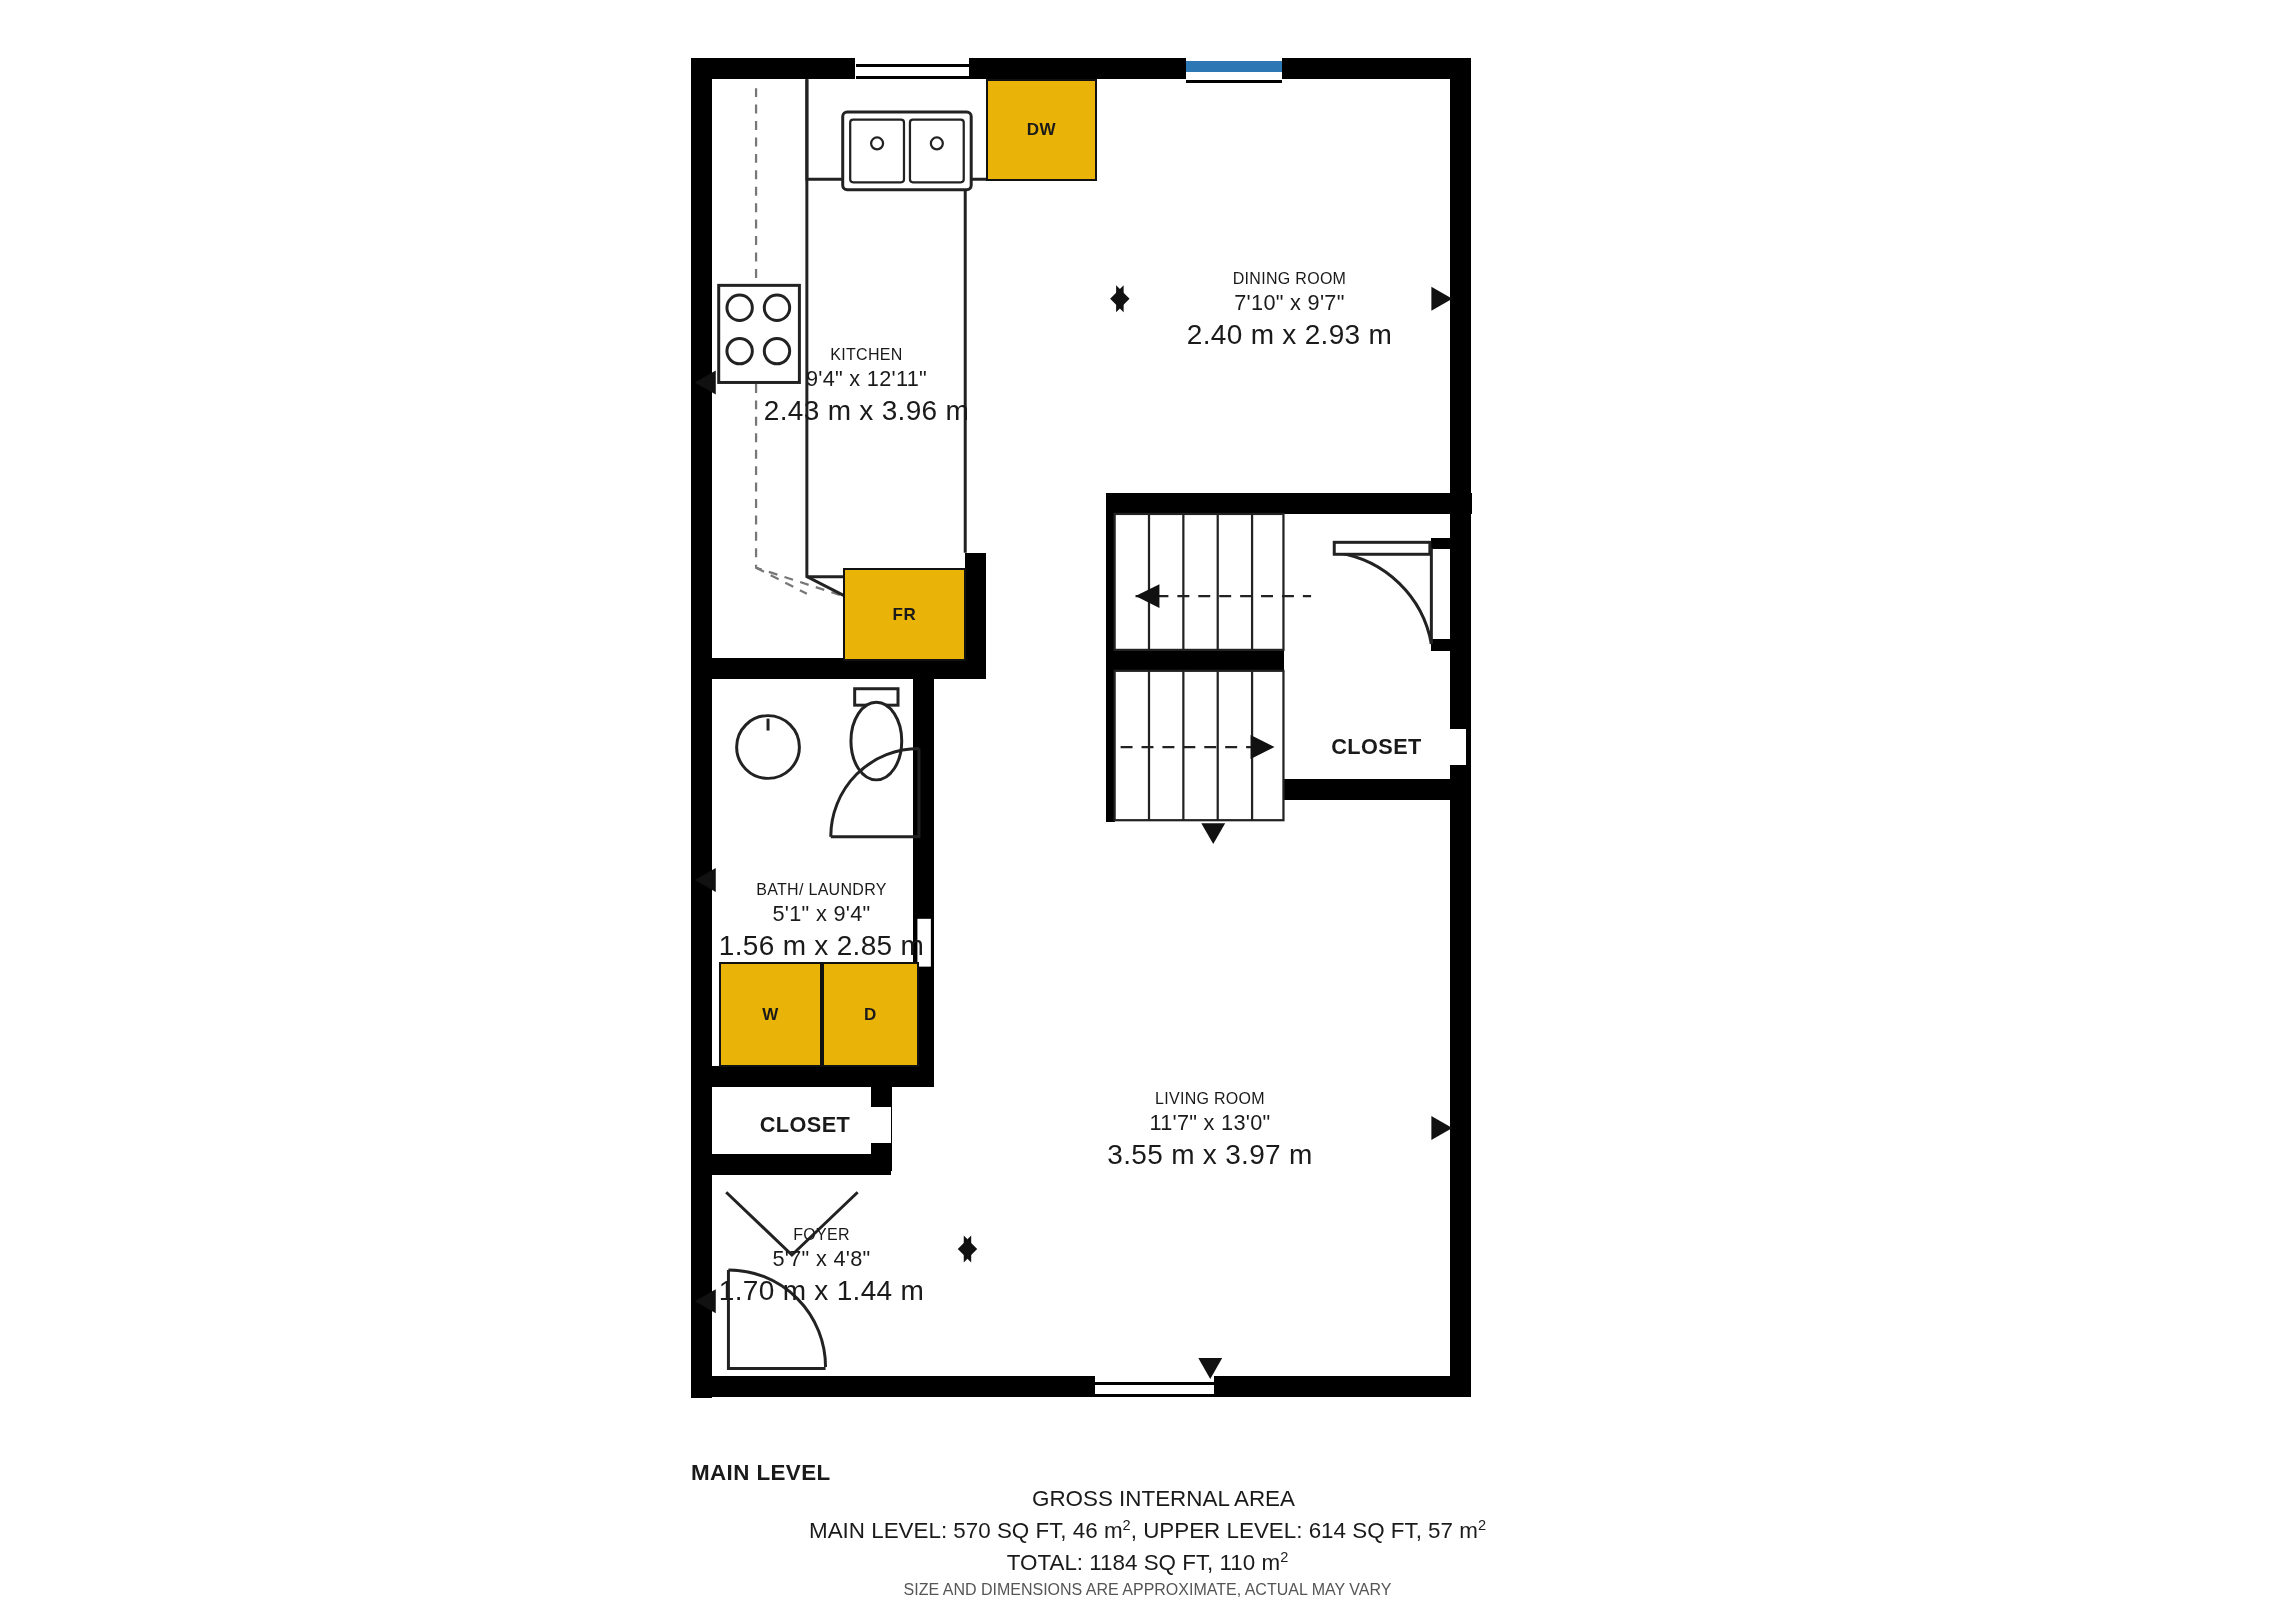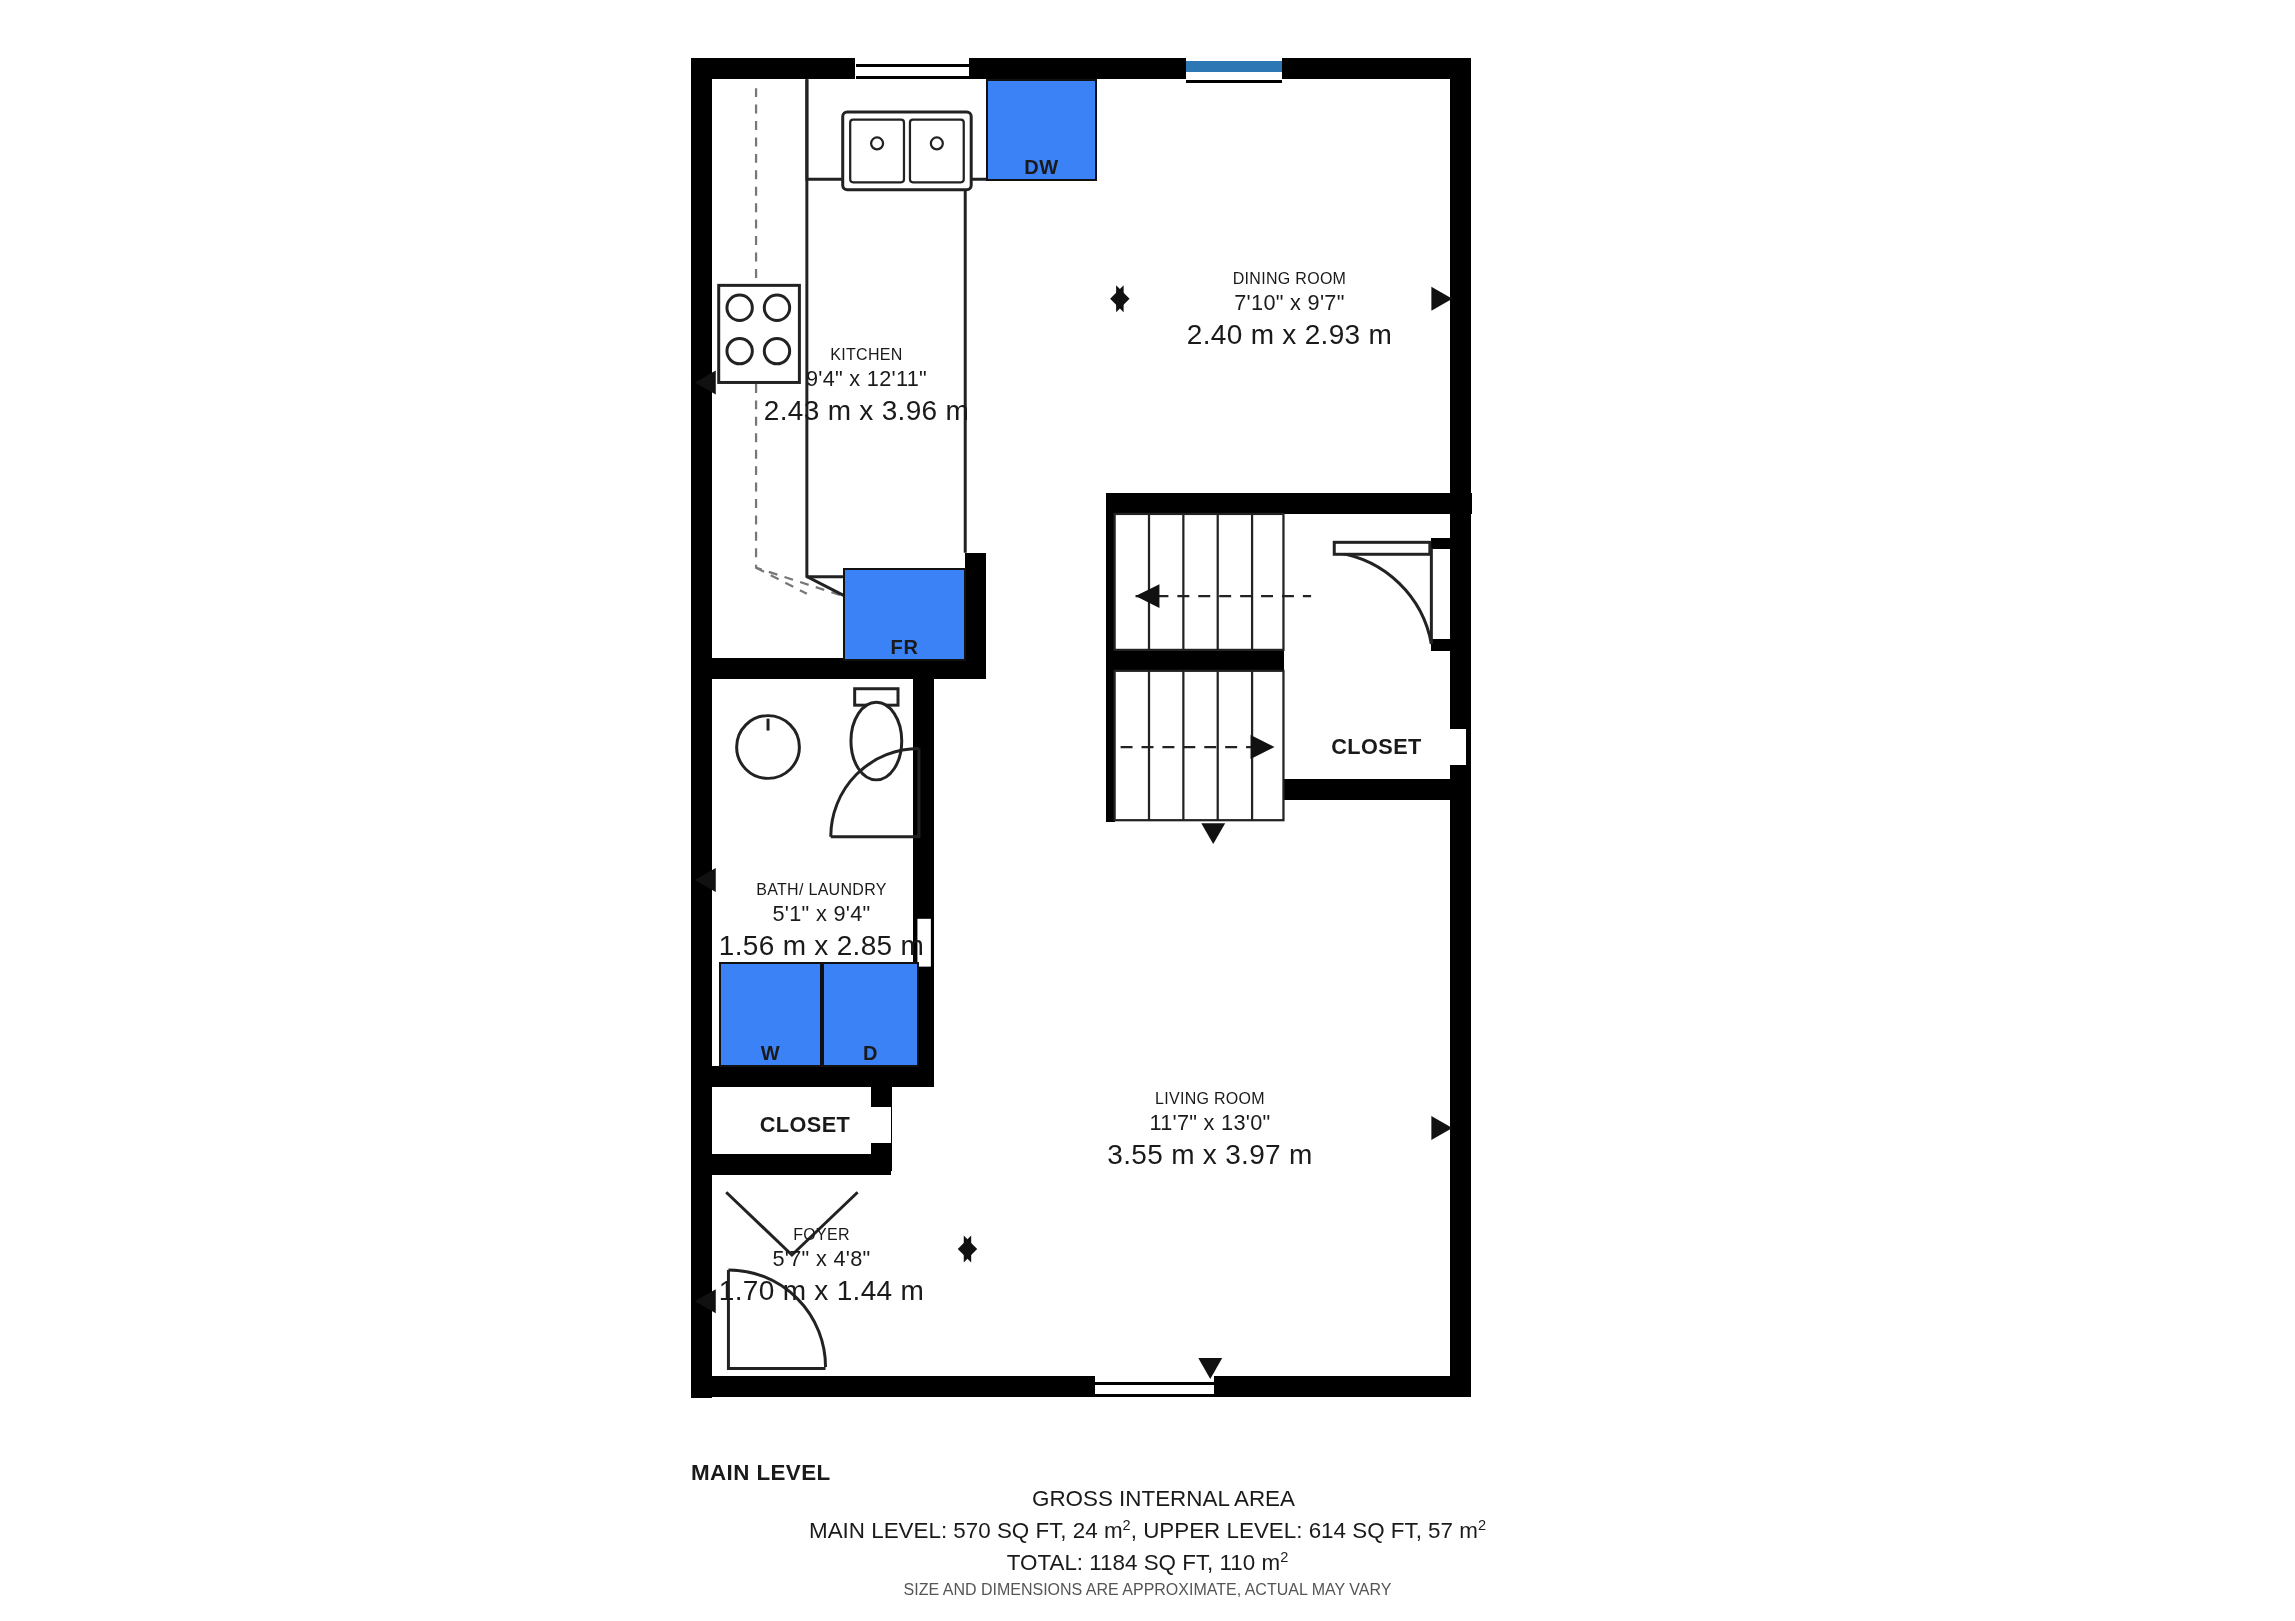--- a/index.html
+++ b/index.html
@@ -43,27 +43,27 @@
     font-size: 21.7px;
     font-weight: 400;
   }
   .room-label .dim2 {
     display: block;
     font-size: 28px;
     font-weight: 400;
   }
   .appliance {
     position: absolute;
-    background: #3b82f6;
+    background: #eab308;
     border: 2.2px solid #111111;
     box-sizing: border-box;
     display: flex;
-    align-items: flex-end;
+    align-items: center;
     justify-content: center;
-    font-size: 20px;
+    font-size: 17px;
     font-weight: 700;
     letter-spacing: 0.7px;
   }
   .closet-box {
     position: absolute;
     background: #ffffff;
     display: flex;
     align-items: center;
     justify-content: center;
     font-size: 21.7px;
@@ -301,21 +301,21 @@
     <span class="name">FOYER</span>
     <span class="dim">5'7" x 4'8"</span>
     <span class="dim2">1.70 m x 1.44 m</span>
   </div>
 
   <div class="level-label" style="left:691px; top:1460px;">MAIN LEVEL</div>
 
   <div class="footer" style="left:0; top:1483px;">
     <span class="head">GROSS INTERNAL AREA</span>
     <span class="line">
-      <span>MAIN LEVEL: 570 SQ FT, 24 m</span><sup>2</sup><span>, UPPER LEVEL: 614 SQ FT, 57 m</span><sup>2</sup>
+      <span>MAIN LEVEL: 570 SQ FT, 46 m</span><sup>2</sup><span>, UPPER LEVEL: 614 SQ FT, 57 m</span><sup>2</sup>
     </span>
     <span class="line">
       <span>TOTAL: 1184 SQ FT, 110 m</span><sup>2</sup>
     </span>
     <span class="small">SIZE AND DIMENSIONS ARE APPROXIMATE, ACTUAL MAY VARY</span>
   </div>
 
 </div>
 
 

